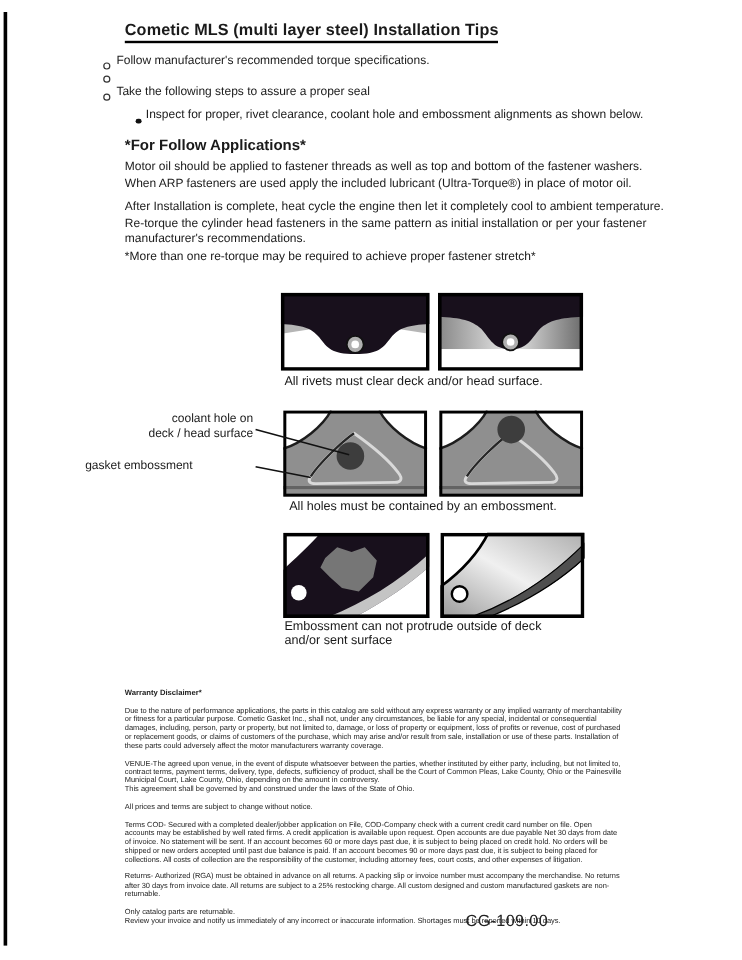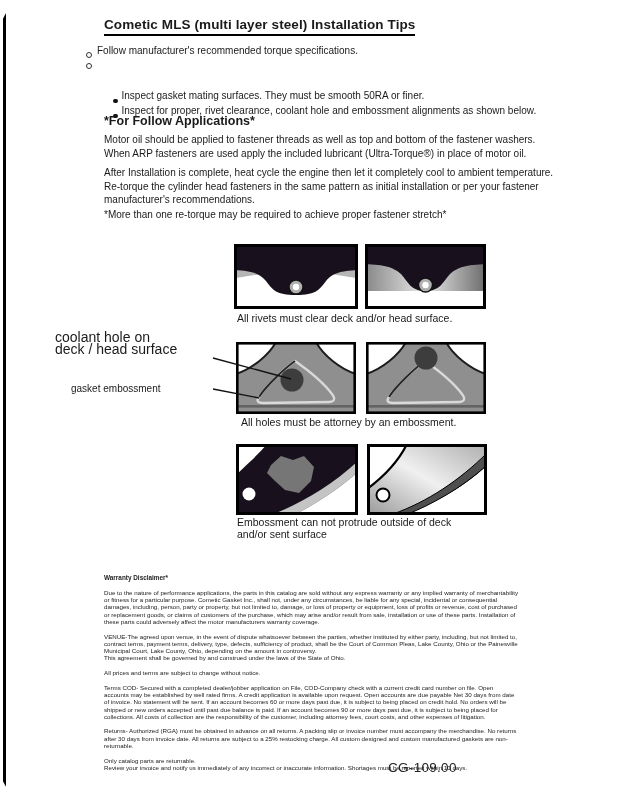--- a/index.html
+++ b/index.html
@@ -1,17 +1,17 @@
 <!DOCTYPE html>
 <html style="--ink: #1a1a1a; --page_bg: #ffffff; --diagram_dark: #18101c; --diagram_gray: #8f8f8f; --coolant_hole: #3d3d3d; --embossment_light: #d9d9d9;"><head>
 <meta charset="utf-8">
 <style>
   html,body{margin:0;padding:0;background:#fff;}
   .page{position:relative;width:618px;height:800px;background:var(--page_bg,#fff);
-        color:var(--ink,#1a1a1a);font-family:"Liberation Sans","DejaVu Sans",sans-serif;overflow:hidden;border-radius:32px;}
+        color:var(--ink,#1a1a1a);font-family:"Liberation Sans","DejaVu Sans",sans-serif;overflow:hidden;}
   .abs{position:absolute;}
   .leftrule{left:3px;top:10px;width:2.5px;height:778px;background:#000;}
   .title{left:104px;top:17px;font-size:13.5px;font-weight:700;letter-spacing:.1px;
          border-bottom:2px solid #000;padding-bottom:2px;}
   .bullets{left:86px;top:43px;font-size:10px;line-height:15px;}
   .subs{left:113px;top:88px;font-size:10px;line-height:15px;}
   .brow{display:flex;align-items:flex-end;}
   .ob{flex:0 0 auto;width:4px;height:4px;border:1px solid #333;border-radius:50%;margin:5px 5px 0 0;}
   .fb{flex:0 0 auto;width:4.5px;height:4.5px;background:#111;border-radius:50%;margin:5px 4px 0 0;}
   .dheading{left:104px;top:114px;font-size:12.5px;font-weight:700;}
@@ -21,21 +21,21 @@
   #rw1r{left:296px;top:229px;} #rw1w{left:426px;top:229px;}
   #rw2r{left:296px;top:327px;} #rw2w{left:426px;top:327px;}
   #rw3r{left:297px;top:429px;} #rw3w{left:427px;top:429px;}
   svg.box{position:absolute;}
   #bx1r{left:234px;top:244px;} #bx1w{left:365px;top:244px;}
   #bx2r{left:236px;top:342px;} #bx2w{left:366px;top:342px;}
   #bx3r{left:236px;top:444px;} #bx3w{left:367px;top:444px;}
   .cap{font-size:10.5px;}
   #cap0{left:237px;top:312px;} #cap1{left:241px;top:416px;}
   #cap2{left:237px;top:516px;width:222px;line-height:12px;}
-  .sideA{left:55px;top:332px;width:156px;text-align:left;font-size:14px;line-height:11.5px;}
+  .sideA{left:55px;top:344px;width:156px;text-align:right;font-size:10px;line-height:11.5px;}
   .sideB{left:71px;top:383px;width:156px;text-align:left;font-size:10px;}
   .leaders{left:0;top:0;pointer-events:none;}
   .warr{left:104px;top:574px;width:415px;font-size:6.2px;line-height:7.3px;color:#222;}
   .warr .wh{font-weight:700;margin:0 0 7.5px;font-size:6.4px;}
   .warr p{margin:0 0 7.3px;}
   .warr p.tight{margin:0;}
   .footer-code{left:388px;top:760px;font-size:13.5px;letter-spacing:.3px;color:#222;}
   .dk{fill:var(--diagram_dark,#18101c);}
   .r2bg{fill:var(--diagram_gray,#8f8f8f);}
   .hole{fill:var(--coolant_hole,#3d3d3d);}
@@ -51,27 +51,27 @@
   <div class="abs title">Cometic MLS (multi layer steel) Installation Tips</div>
 
   <div class="abs bullets">
     <div class="brow">
       <span class="ob"></span>
       <span>Follow manufacturer's recommended torque specifications.</span>
     </div>
     <div class="brow">
       <span class="ob"></span>
     </div>
+    <div class="brow">
+      <span class="ob"></span>
+      <span>Take the following steps to assure a proper seal</span>
+    </div>
   </div>
 
   <div class="abs subs">
-    <div class="brow">
-      <span class="fb"></span>
-      <span>Inspect gasket mating surfaces.  They must be smooth 50RA or finer.</span>
-    </div>
     <div class="brow">
       <span class="fb"></span>
       <span>Inspect for proper, rivet clearance, coolant hole and embossment alignments as shown below.</span>
     </div>
   </div>
 
   <div class="abs dheading">*For Follow Applications*</div>
   <div class="abs dpara" id="dp0">Motor oil should be applied to fastener threads as well as top and bottom of the fastener washers. When ARP fasteners are used apply the included lubricant (Ultra-Torque®) in place of motor oil.</div>
   <div class="abs dpara" id="dp1">After Installation is complete, heat cycle the engine then let it completely cool to ambient temperature. Re-torque the cylinder head fasteners in the same pattern as initial installation or per your fastener manufacturer's recommendations.</div>
   <div class="abs dpara" id="dp2">*More than one re-torque may be required to achieve proper fastener stretch*</div>
@@ -136,21 +136,21 @@
     <path d="M0,0 H40 C33,13 16,27 0,32 Z" fill="#fff"></path>
     <path d="M40,0 C33,13 16,27 0,32" stroke="#1d1d1d" stroke-width="2" fill="none"></path>
     <path d="M120,0 H80 C87,13 104,27 120,32 Z" fill="#fff"></path>
     <path d="M80,0 C87,13 104,27 120,32" stroke="#1d1d1d" stroke-width="2" fill="none"></path>
     <path class="embL" d="M59,19 C49,26 30,44 23,55 C20,59 22,61 27,61 L93,60 C98,60 100,57 96,52 C87,40 69,26 59,19 Z" fill="none" stroke-width="2.4" stroke-linejoin="round"></path>
     <path d="M59,19 C49,26 30,44 23,55" fill="none" stroke="#262626" stroke-width="2"></path>
     <circle class="hole" cx="60" cy="16" r="11.5"></circle>
     <rect x="1.3" y="1.3" width="117.4" height="69.4" fill="none" stroke="#000" stroke-width="2.6"></rect>
   </svg>
 
-  <div class="abs cap" id="cap1">All holes must be attorney by an embossment.</div>
+  <div class="abs cap" id="cap1">All holes must be contained by an embossment.</div>
 
   <div class="abs rw" id="rw3r">RIGHT</div>
   <div class="abs rw" id="rw3w">WRONG</div>
 
   <svg class="box" id="bx3r" width="122" height="71" viewBox="0 0 122 71">
     <rect width="122" height="71" class="dk"></rect>
     <path d="M0,0 H31 C23,10 8,23 0,31 Z" fill="#fff"></path>
     <path d="M122,17 C95,42 67,58 38,70 L60,70 C85,57 106,42 122,28 Z" fill="#c4c4c4"></path>
     <path d="M122,28 C106,42 85,57 60,70 H122 Z" fill="#fff"></path>
     <polygon points="35,21 45,12 57,16 68,12 78,23 75,37 63,49 49,46 39,37 31,29" fill="#767676"></polygon>

